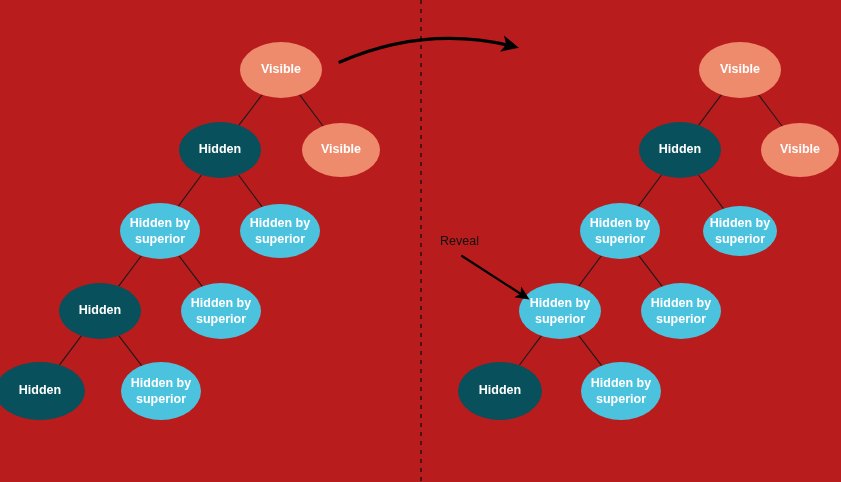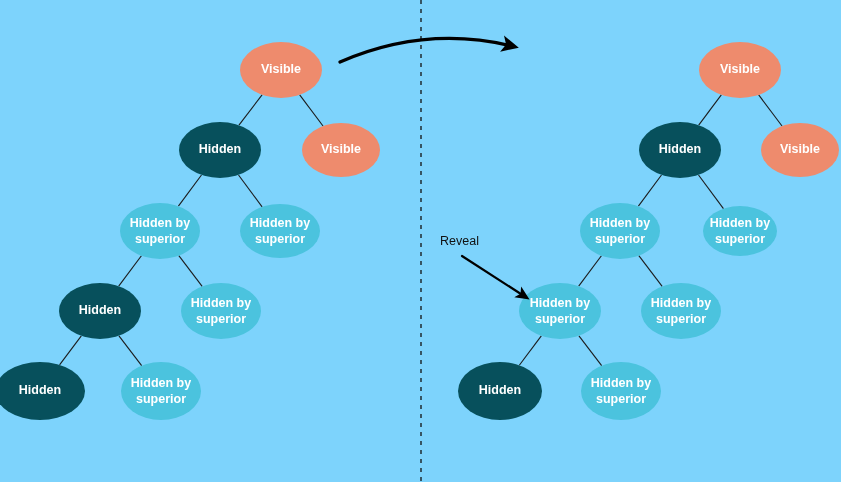--- a/index.html
+++ b/index.html
@@ -8,21 +8,21 @@
     padding: 0;
     background: #ffffff;
   }
   body {
     font-family: "Liberation Sans", sans-serif;
   }
   #stage {
     position: relative;
     width: 841px;
     height: 482px;
-    background: #7dd3fc;
+    background: #b91c1c;
     overflow: hidden;
   }
   #diagram-svg {
     position: absolute;
     left: 0;
     top: 0;
     width: 841px;
     height: 482px;
   }
   .node-label {

